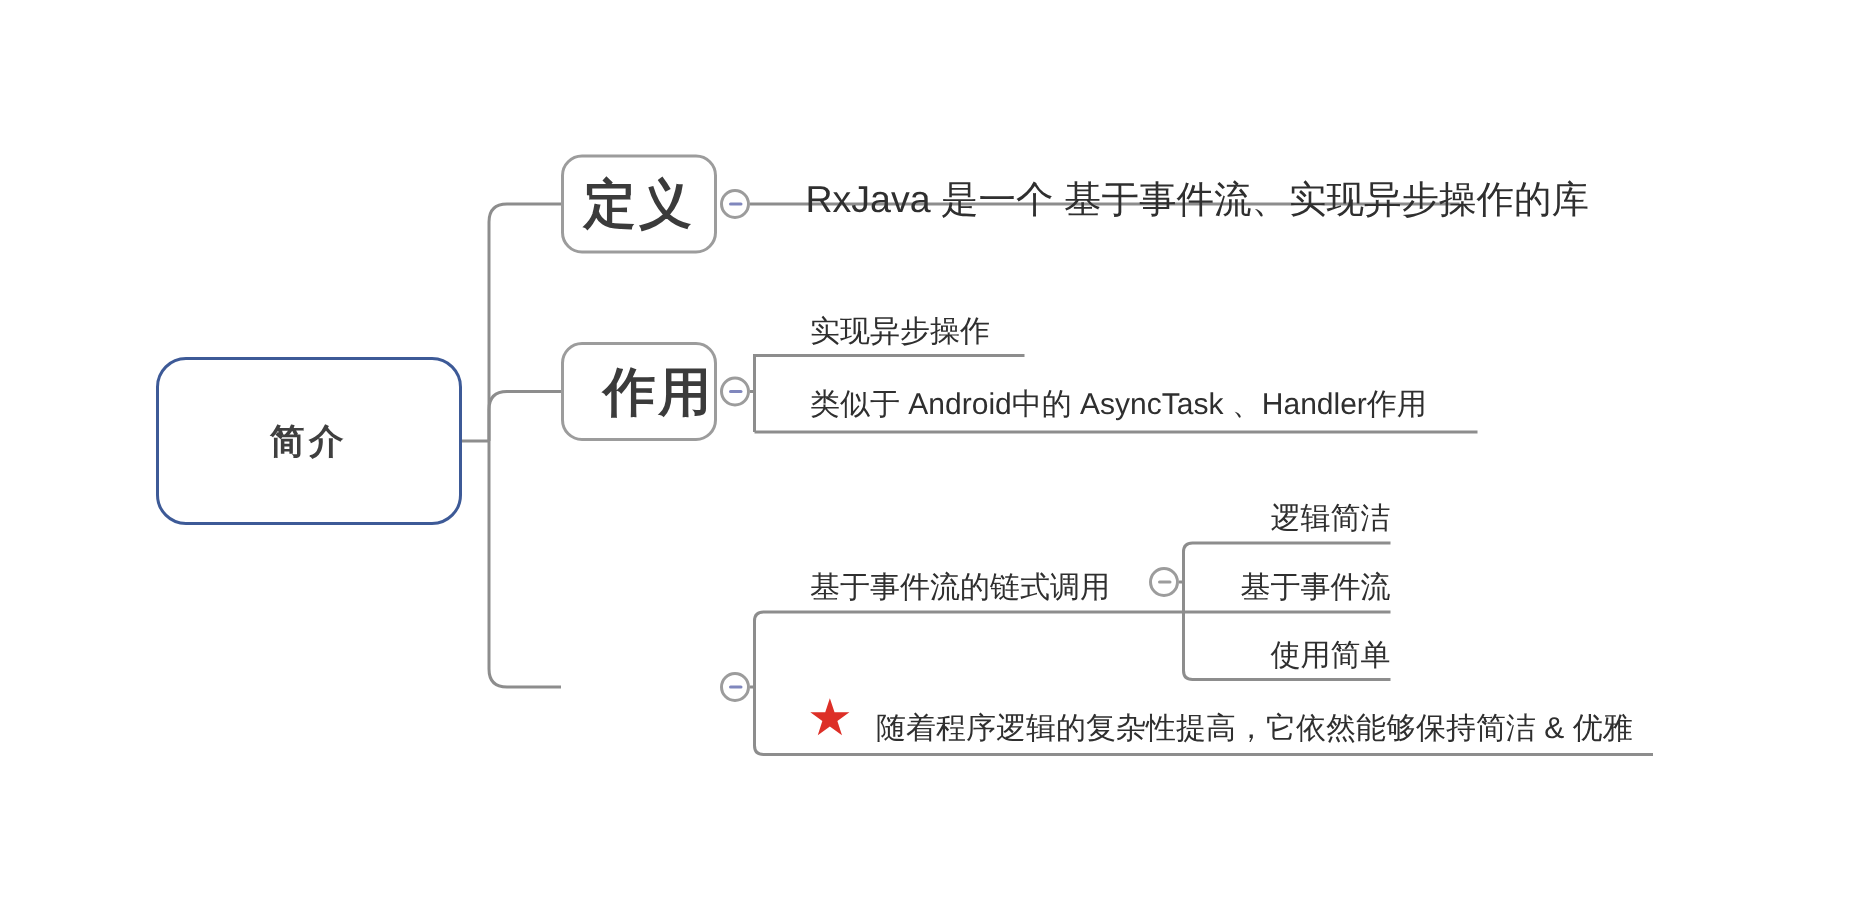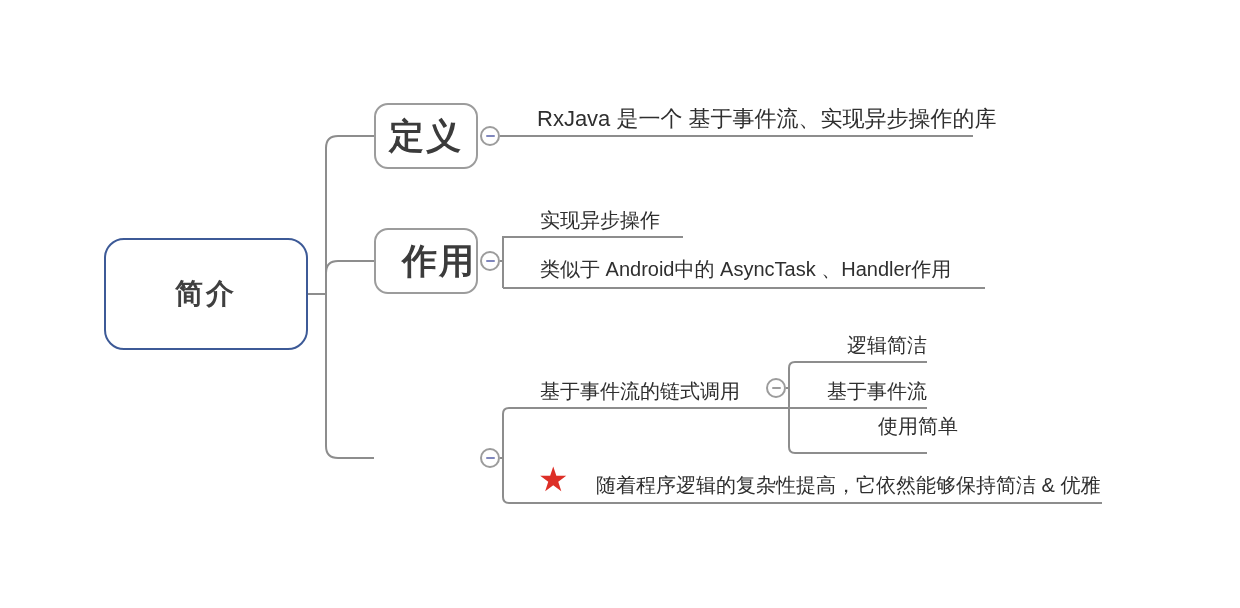--- a/index.html
+++ b/index.html
@@ -8,31 +8,31 @@
     font-family:"Liberation Sans","DejaVu Sans",sans-serif;color:#333;
   }
   .canvas svg{position:absolute;left:0;top:0;}
   .node{
     position:absolute;display:flex;align-items:center;justify-content:center;
     background:#ffffff;box-sizing:border-box;
   }
   .root-node{
     left:104px;top:238px;width:204px;height:112px;
     border:2px solid #3d5a97;border-radius:20px;
-    font-size:28px;font-weight:bold;color:#3f3f3f;letter-spacing:3px;
+    font-size:23px;font-weight:bold;color:#3f3f3f;letter-spacing:3px;
   }
   .branch-node{
     left:374px;width:104px;height:66px;
     border:2px solid #9c9c9c;border-radius:14px;
     font-size:35px;font-weight:600;color:#3b3b3b;letter-spacing:2px;
   }
   .leaf-label{
     position:absolute;white-space:nowrap;font-size:20px;font-weight:500;color:#2f2f2f;
   }
-  .leaf-label.big{font-size:22px;}
+  .leaf-label.big{font-size:25px;margin-top:12px;}
   .centered{text-align:right;width:138px;}
   .toggle{
     position:absolute;width:20px;height:20px;border:2px solid #9c9c9c;border-radius:50%;
     background:#ffffff;box-sizing:border-box;display:flex;align-items:center;justify-content:center;
   }
   .toggle .minus{width:9px;height:2px;background:#8087bd;border-radius:1px;}
   .toggle.gray .minus{background:#9c9c9c;}
   .star{
     position:absolute;left:538px;top:462px;font-size:34px;color:#dd2f27;line-height:34px;
   }
@@ -89,18 +89,18 @@
 
   <div class="leaf-label big" style="left:537px;top:104px;">RxJava 是一个 基于事件流、实现异步操作的库</div>
 
   <div class="leaf-label" style="left:540px;top:207px;">实现异步操作</div>
   <div class="leaf-label" style="left:540px;top:256px;">类似于 Android中的 AsyncTask 、Handler作用</div>
 
   <div class="leaf-label" style="left:540px;top:378px;text-align:right;">基于事件流的链式调用</div>
 
   <div class="leaf-label centered" style="left:789px;top:332px;">逻辑简洁</div>
   <div class="leaf-label centered" style="left:789px;top:378px;">基于事件流</div>
-  <div class="leaf-label centered" style="left:789px;top:413px;padding-left:31px;">使用简单</div>
+  <div class="leaf-label centered" style="left:789px;top:423px;">使用简单</div>
 
   <span class="star">★</span>
-  <div class="leaf-label" style="left:596px;top:472px;">随着程序逻辑的复杂性提高，它依然能够保持简洁 &amp; 优雅</div>
+  <div class="leaf-label" style="left:584px;top:472px;">随着程序逻辑的复杂性提高，它依然能够保持简洁 &amp; 优雅</div>
 
 </div>
 
 </body></html>

